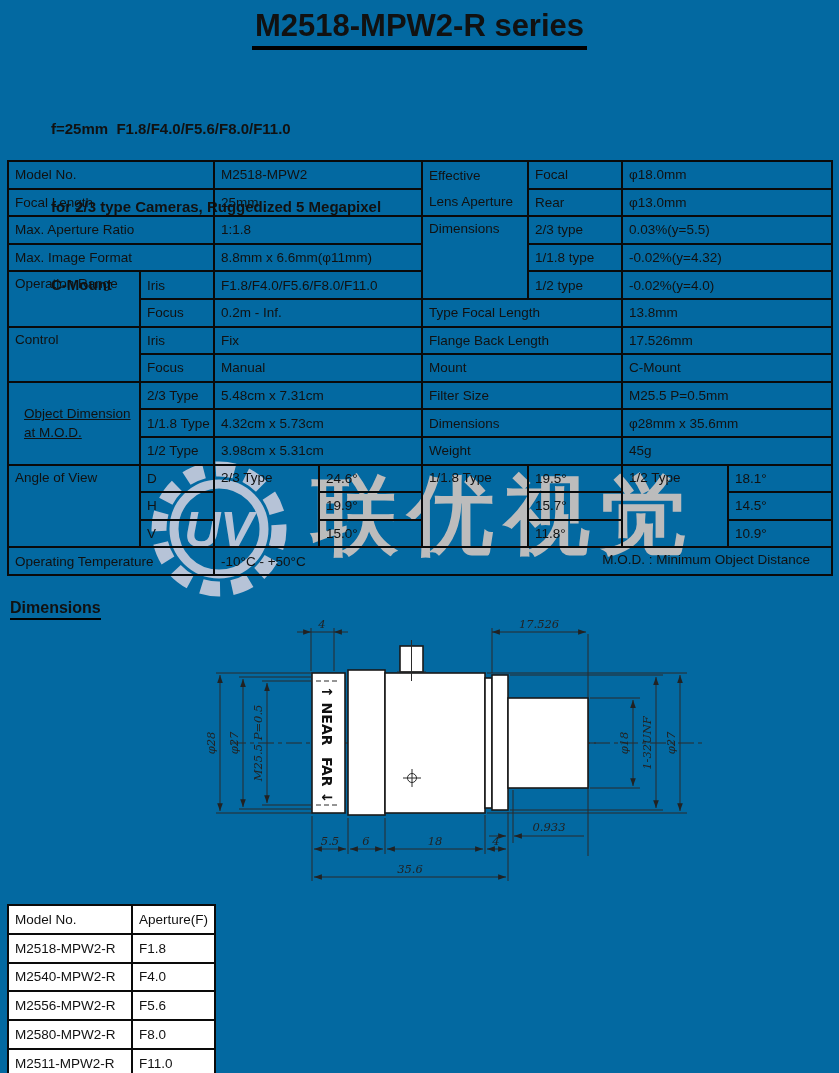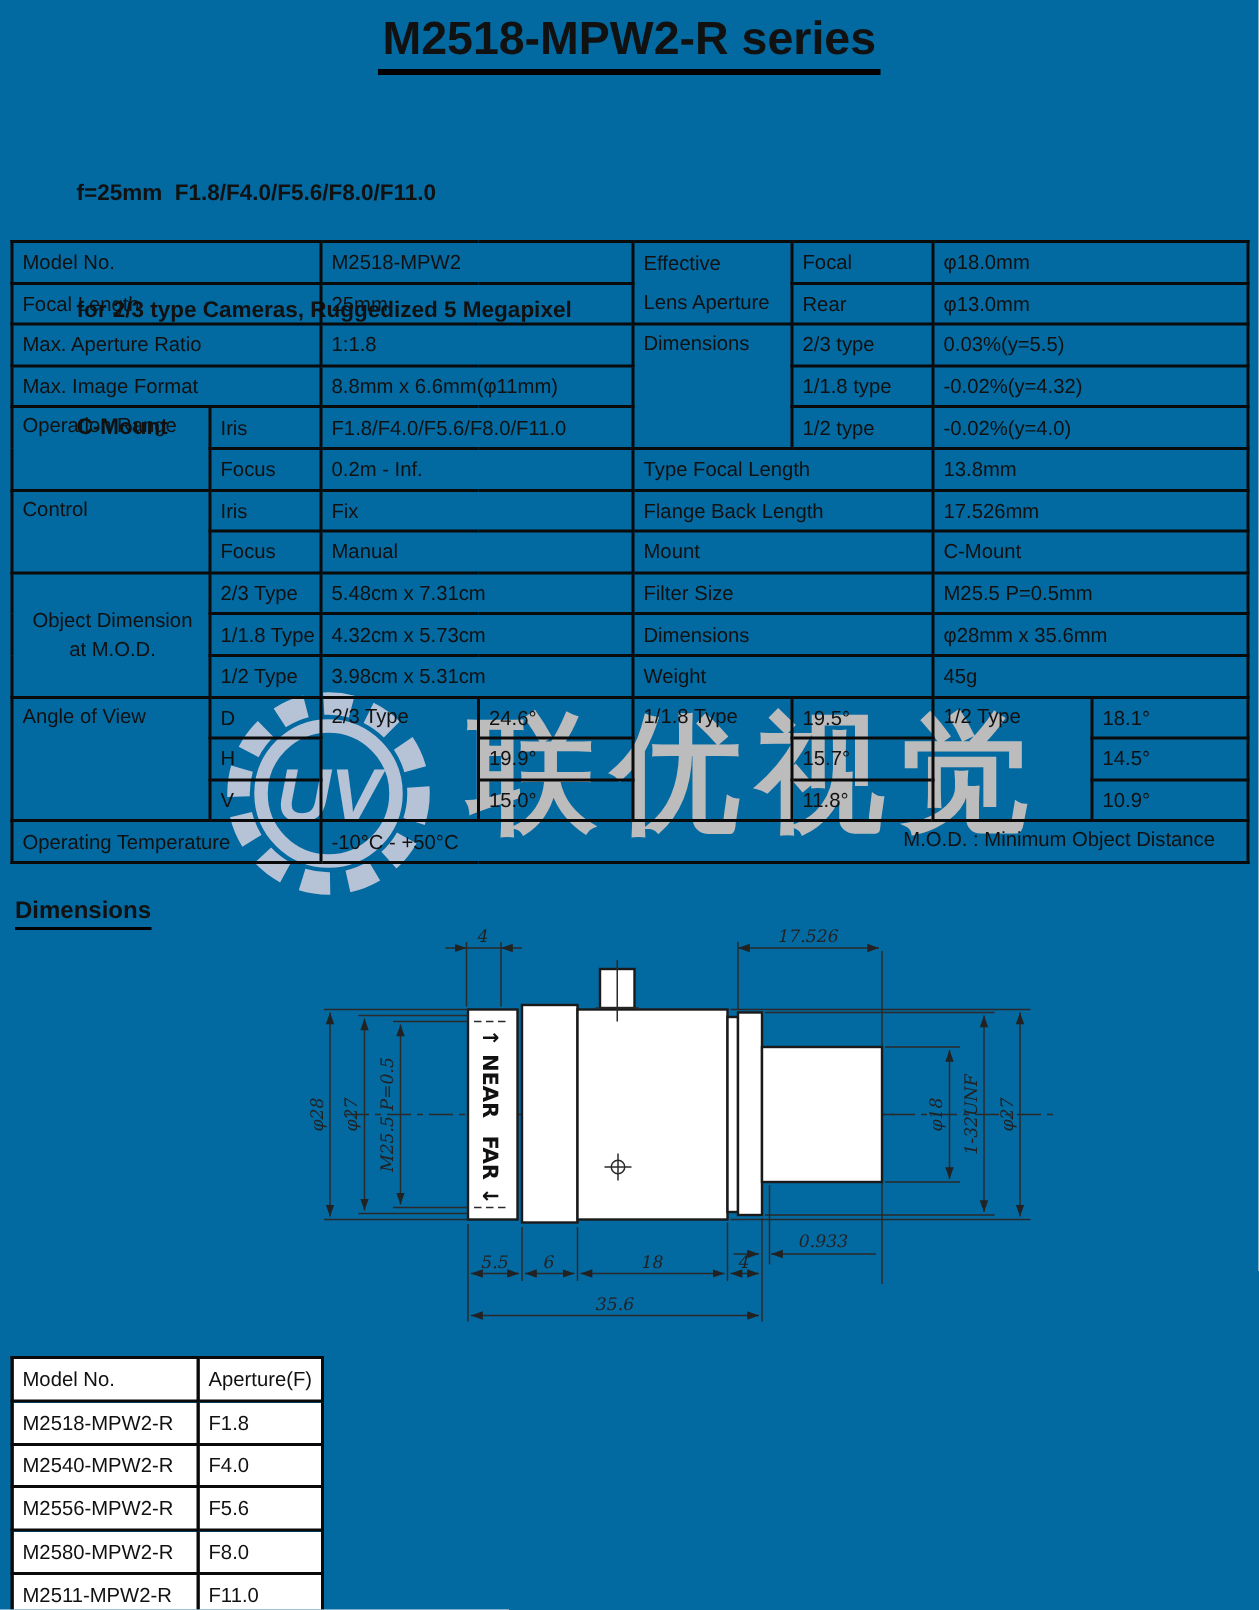--- a/index.html
+++ b/index.html
@@ -16,21 +16,21 @@
   .wm-cn{position:absolute;left:312px;top:458px;z-index:0;font-size:86px;font-weight:bold;
          color:#bcbcbc;letter-spacing:10px;white-space:nowrap;}
   .wm-en{position:absolute;left:306px;top:568px;z-index:0;font-size:35px;color:#cbcbcb;
          letter-spacing:4px;white-space:nowrap;}
   
   table{border-collapse:collapse;table-layout:fixed;}
   .spec{position:absolute;left:7px;top:160px;width:824px;z-index:2;font-size:13.5px;}
   .spec td{border:2px solid #0a0a0a;height:25.6px;padding:0 2px 0 6px;vertical-align:middle;
            white-space:nowrap;overflow:hidden;background:transparent;}
   .spec td.top{vertical-align:top;padding-top:4px;}
-  .spec td.ctr{text-align:center;padding-left:4px;}
+  .spec td.ctr{padding-left:15px;text-decoration:underline;}
   .spec .two-line div{line-height:25.6px;}
   .spec td.objdim div{line-height:19px;}
   
   .mod-note{position:absolute;left:16px;right:29px;top:552px;text-align:right;font-size:13.5px;z-index:2;}
   .dim-heading{position:absolute;left:10px;top:599px;font-size:16px;font-weight:bold;
                border-bottom:2px solid #000;padding-bottom:1px;z-index:2;}
   
   .drawing{position:absolute;left:190px;top:612px;z-index:2;}
   .drawing line,.drawing rect,.drawing circle,.drawing polyline{vector-effect:none;}
   .dl{stroke:#2a2a2a;stroke-width:1;fill:none;}

